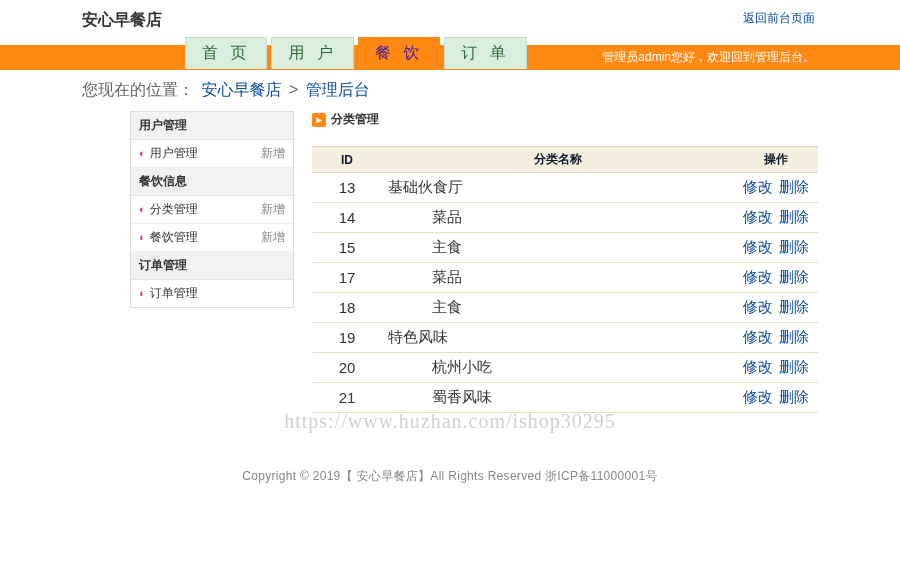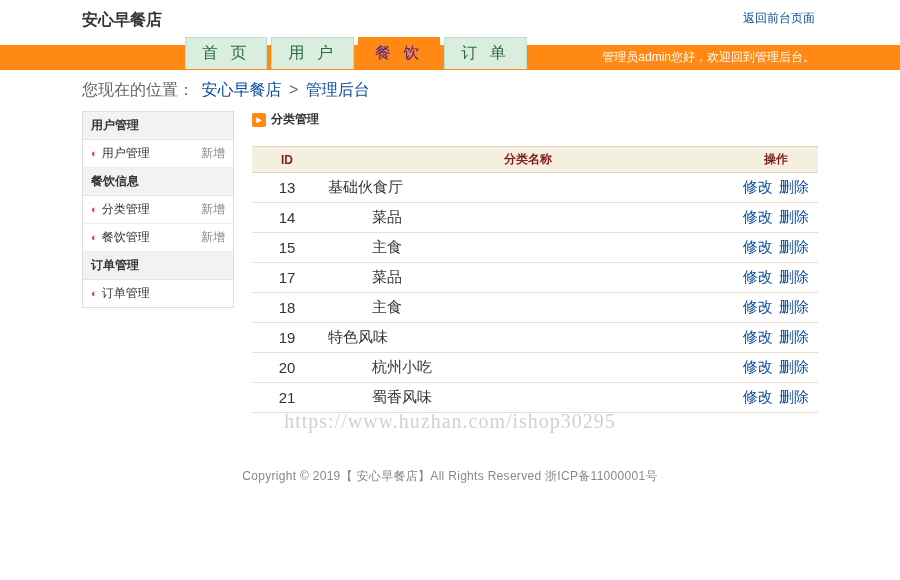--- a/index.html
+++ b/index.html
@@ -8,32 +8,32 @@
     .site-title { font-size: 16px; font-weight: bold; color: #333; position: absolute; left: 82px; top: 10px; }
     .top-link { position: absolute; right: 85px; top: 10px; color: #0a4c9f; text-decoration: none; }
     .nav-wrap { padding-left: 185px; height: 0; position: relative; top: -8px; }
     .nav { display: flex; gap: 4px; }
     .nav-tab { background: #daeee0; border: 1px solid #c3dfc9; border-bottom: none; color: #2d6b3a; padding: 5px 16px; font-size: 16px; letter-spacing: 4px; cursor: pointer; }
     .nav-tab.active { background: #ff8913; border-color: #ff8913; color: #4c1d95; }
     .status-bar { background: #ff8913; color: #fff; text-align: right; padding: 4px 85px 4px 20px; font-size: 12px; }
     .breadcrumb { padding: 10px 0 10px 82px; color: #666; font-size: 16px; }
     .breadcrumb a { color: #0a4c9f; text-decoration: none; margin: 0 3px; }
     .content { display: flex; gap: 18px; padding: 0 82px 20px 82px; align-items: flex-start; }
-    .sidebar { width: 152px; border: 1px solid #ddd; }
+    .sidebar { width: 164px; border: 1px solid #ddd; margin-left: 48px; }
     .side-group-title { background: #f2f2f2; padding: 5px 8px; font-weight: bold; font-size: 12px; border-bottom: 1px solid #e5e5e5; }
     .side-item { display: flex; justify-content: space-between; align-items: center; padding: 5px 8px; border-bottom: 1px solid #eee; font-size: 12px; }
     .side-item:last-child { border-bottom: none; }
     .side-item .main { color: #333; }
     .side-item .main::before { content: "◐"; color: #d63c94; font-size: 11px; margin-right: 4px; }
     .side-item .extra { color: #888; cursor: pointer; }
     .main-panel { flex: 1; }
     .panel-title { display: flex; align-items: center; gap: 5px; font-weight: bold; font-size: 12px; margin-bottom: 18px; color: #333; }
     .panel-icon { width: 14px; height: 14px; background: #ff8913; border-radius: 2px; display: flex; align-items: center; justify-content: center; color: #fff; font-size: 10px; }
     table { width: 100%; border-collapse: collapse; border-top: 1px solid #e0d5b8; }
-    th { background: #f4efdf; border-bottom: 1px solid #e0d5b8; padding: 4px 8px; font-size: 12px; color: #7f1d1d; font-weight: bold; text-align: center; }
+    th { background: #f4efdf; border-bottom: 1px solid #e0d5b8; padding: 4px 8px; font-size: 12px; color: #0f172a; font-weight: bold; text-align: center; }
     td { border-bottom: 1px solid #e8e0c8; padding: 5px 8px; font-size: 15px; color: #333; }
     .col-id { width: 70px; text-align: center; }
     .col-name { text-align: left; }
     td.col-name { padding-left: 6px; }
     .col-ops { width: 75px; white-space: nowrap; }
     .op-link { color: #0a4c9f; text-decoration: none; cursor: pointer; margin: 0 1px; }
     .indent-1 { padding-left: 44px; display: inline-block; }
     .footer { text-align: center; color: #888; padding: 35px 0 20px 0; font-size: 12px; letter-spacing: 0.3px; }
     .watermark { position: absolute; left: 0; right: 0; top: 410px; text-align: center; font-family: Georgia, serif; font-size: 20px; color: rgba(120,120,120,0.35); letter-spacing: 1px; pointer-events: none; }
   </style>

